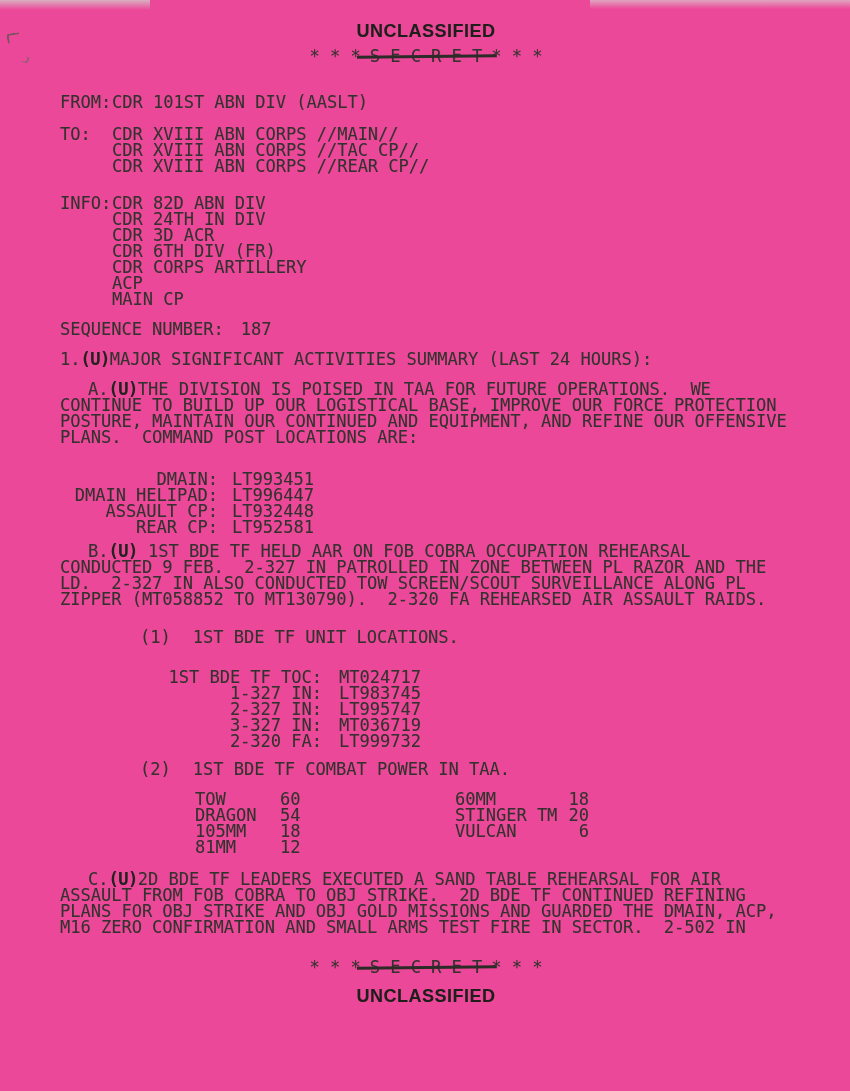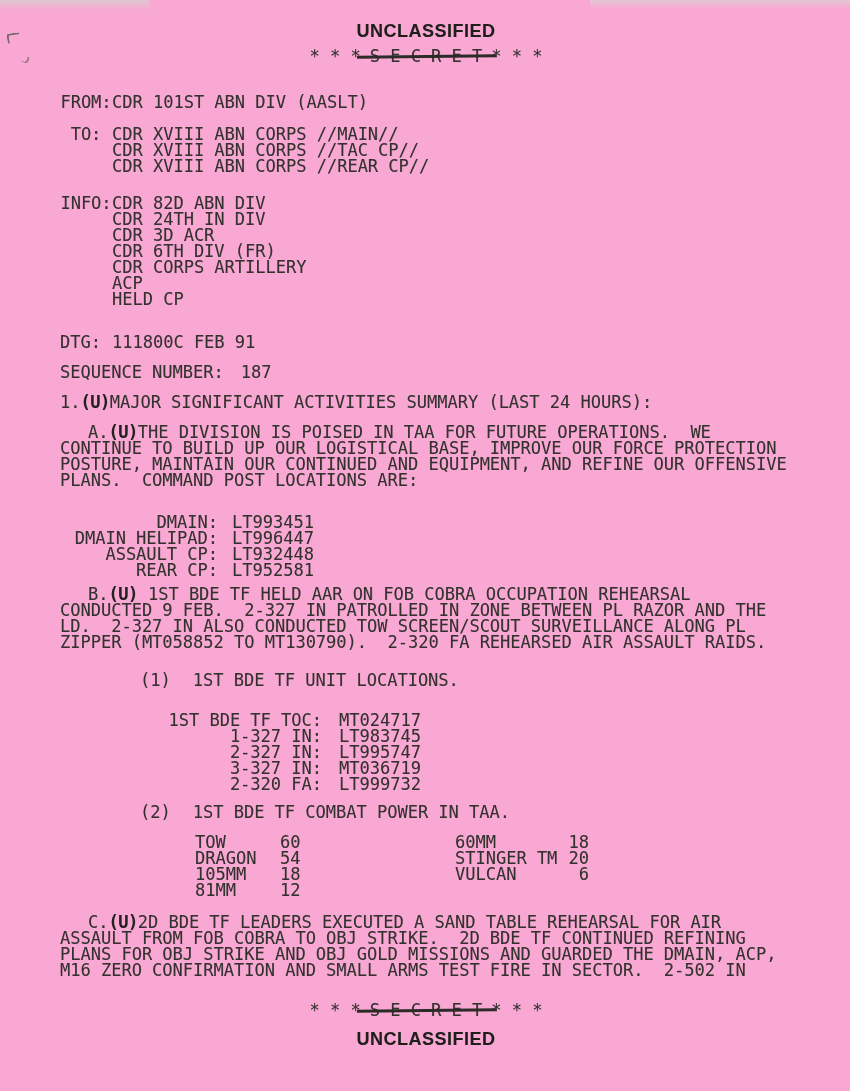--- a/index.html
+++ b/index.html
@@ -1,20 +1,20 @@
 <!DOCTYPE html>
 <html><head>
 <meta charset="utf-8">
 <style>
   html,body { margin:0; padding:0; background:#e9e8e5; }
   .page {
     position:relative;
     width:850px; height:1091px;
     margin:0 auto;
-    background:#f9a8d4;
+    background:#ec4899;
     overflow:hidden;
     font-family:"DejaVu Sans Mono", monospace;
     font-size:17px;
     line-height:16px;
     color:#34322e;
   }
   .doc { padding:12px 58px 0 60px; text-shadow:0.3px 0.3px 0 rgba(60,58,54,0.30); }
 
   
   .smudge { position:absolute; pointer-events:none; }
@@ -36,21 +36,21 @@
   .secret-top { margin-top:8px; }
   .secret-bottom { margin-top:24px; }
   .crossed { position:relative; margin:0 9px; }
   .crossed::after {
     content:""; position:absolute; left:-13px; right:-13px; top:46%;
     height:2.5px; background:#2c2b28; transform:rotate(-0.6deg);
   }
 
   
   .hdr-row { display:flex; white-space:pre; }
-  .hdr-label { display:inline-block; width:52px; text-align:center; white-space:pre; }
+  .hdr-label { display:inline-block; width:52px; text-align:left; white-space:pre; }
   .hdr-label.left { text-align:left; }
   .hdr-value { white-space:pre; }
   .from-row { margin-top:30px; }
   .to-block { margin-top:16px; }
   .info-block { margin-top:21px; }
   .dtg-row { margin-top:27px; }
   .seq-row { margin-top:14px; display:flex; white-space:pre; }
   .seq-value { margin-left:17px; }
 
   
@@ -140,28 +140,24 @@
       <div class="hdr-row">
         <span class="hdr-label"></span>
         <span class="hdr-value">CDR CORPS ARTILLERY</span>
       </div>
       <div class="hdr-row">
         <span class="hdr-label"></span>
         <span class="hdr-value">ACP</span>
       </div>
       <div class="hdr-row">
         <span class="hdr-label"></span>
-        <span class="hdr-value">HELD CP</span>
-      </div>
-    </div>
-
-    <div class="hdr-row dtg-row">
-      <span class="hdr-label left">DTG:</span>
-      <span class="hdr-value">111800C FEB 91</span>
-    </div>
+        <span class="hdr-value">MAIN CP</span>
+      </div>
+    </div>
+
 
     <div class="seq-row">
       <span>SEQUENCE NUMBER:</span>
       <span class="seq-value">187</span>
     </div>
 
     <div class="sec1"><span>1.</span><span class="u-mark">(U)</span><span>MAJOR SIGNIFICANT ACTIVITIES SUMMARY (LAST 24 HOURS):</span></div>
 
     <div class="para para-a">
       <div class="line first-line"><span>A.</span><span class="u-mark">(U)</span><span>THE DIVISION IS POISED IN TAA FOR FUTURE OPERATIONS.  WE</span></div>

